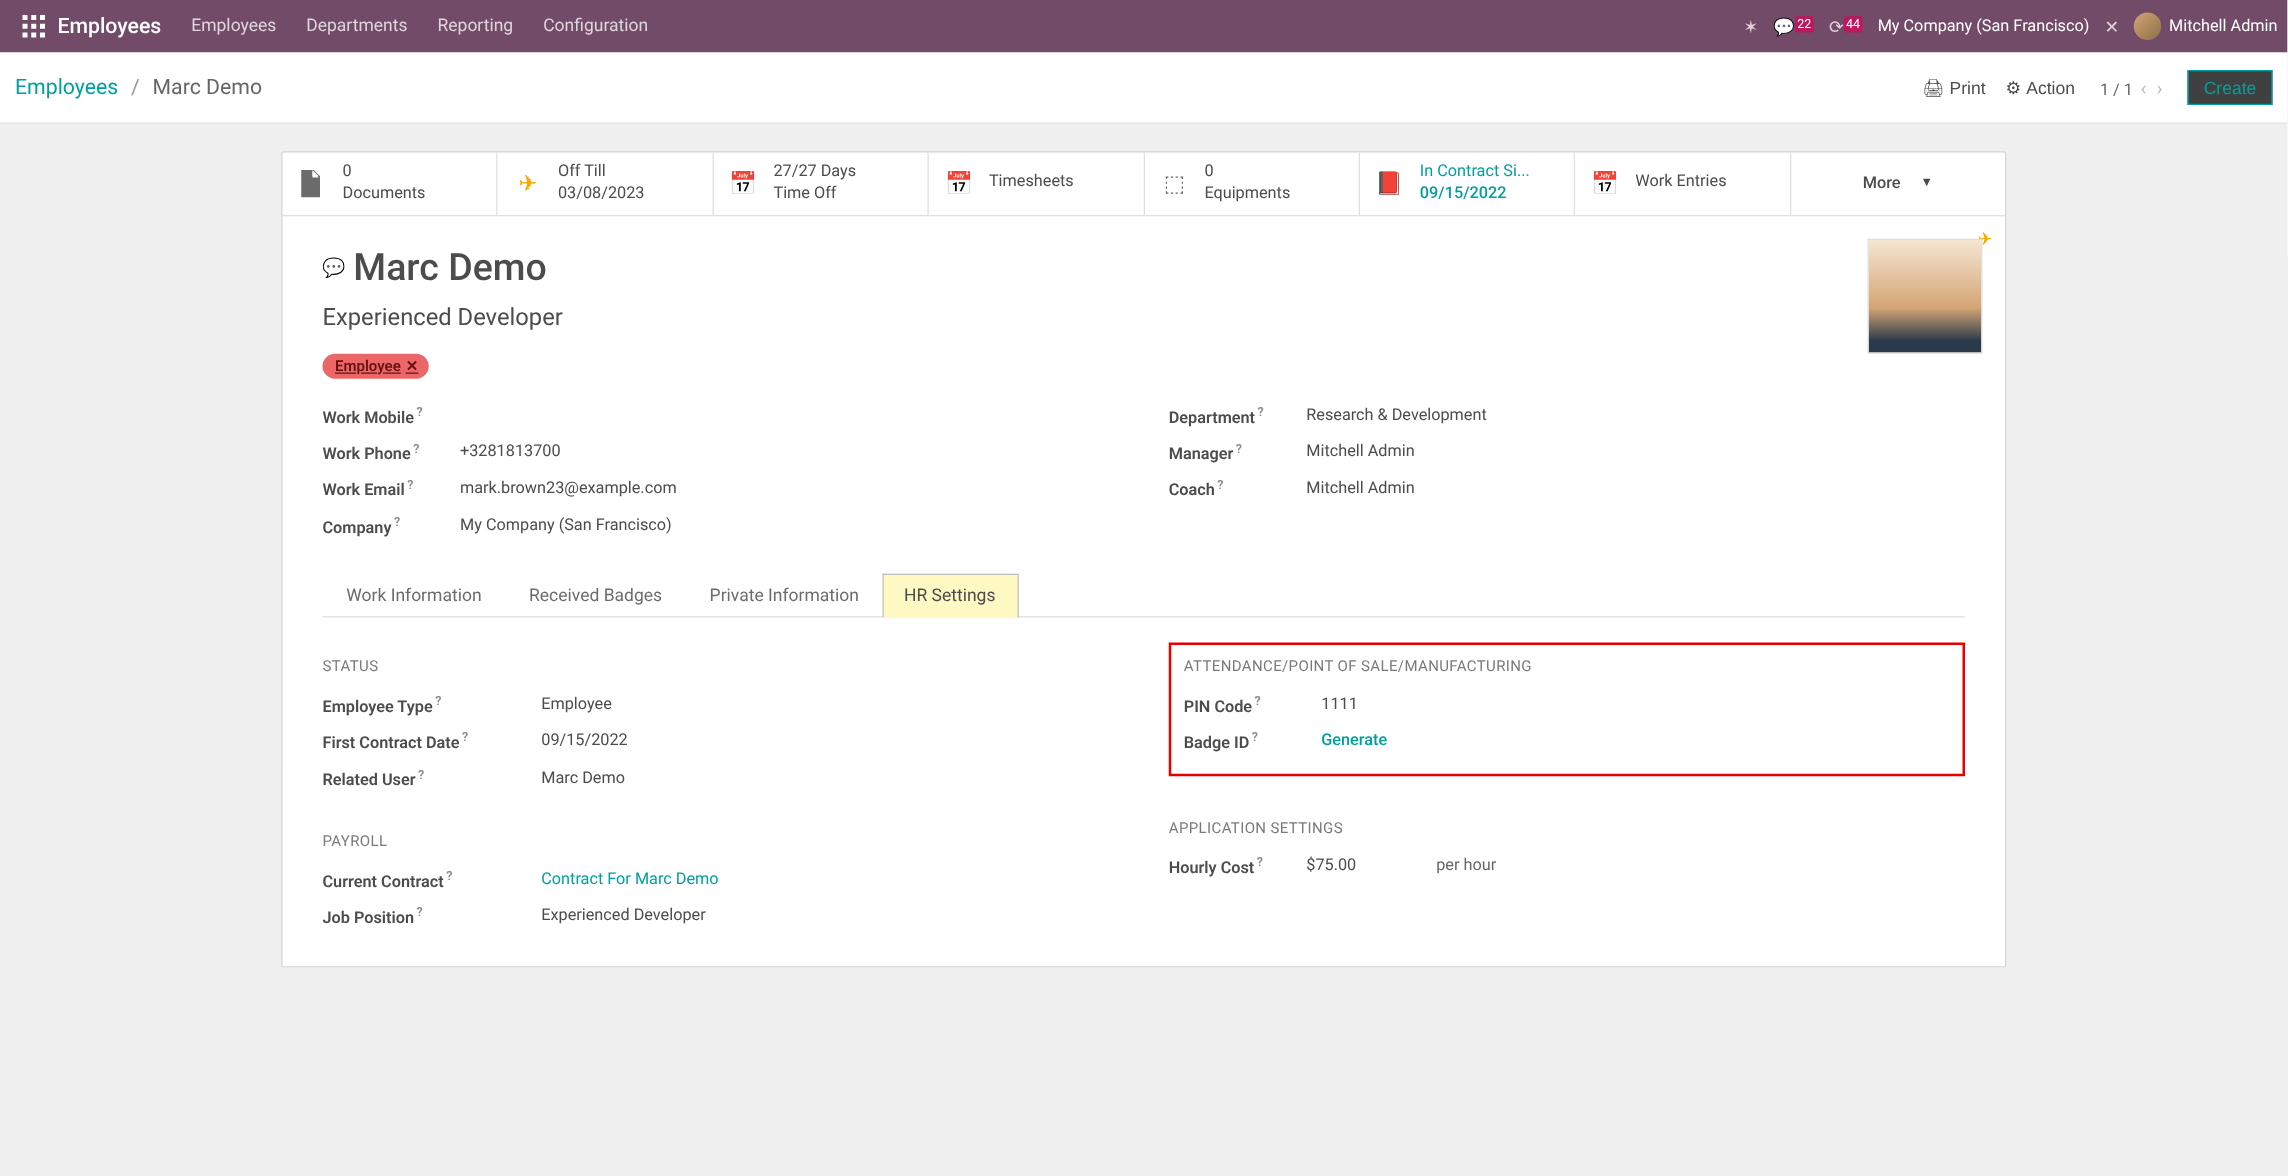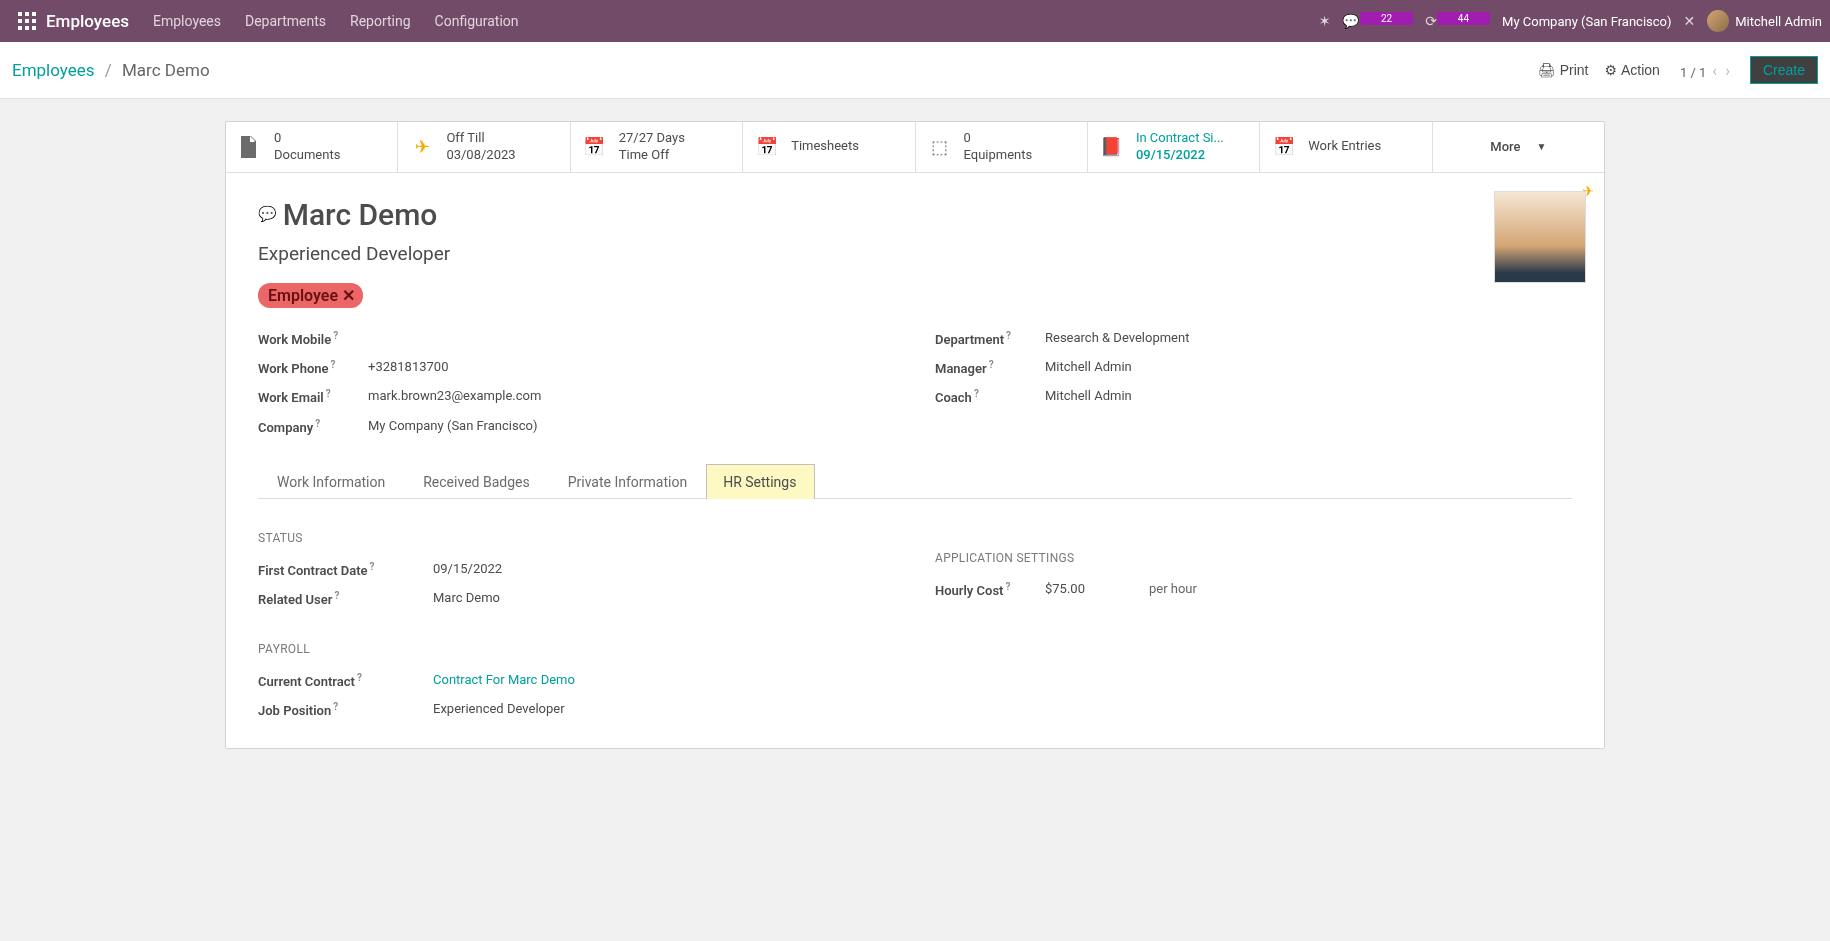--- a/index.html
+++ b/index.html
@@ -5,21 +5,21 @@
 * { box-sizing: border-box; margin: 0; padding: 0; }
 body { font-family: -apple-system, BlinkMacSystemFont, "Segoe UI", Roboto, sans-serif; font-size: 13px; color: #4c4c4c; background: #f0f0f0; }
 
 .topnav { background: #714b67; height: 42px; display: flex; align-items: center; padding: 0 8px; color: #fff; }
 .app-launcher { width: 18px; height: 18px; display: grid; grid-template-columns: repeat(3,4px); grid-template-rows: repeat(3,4px); gap: 3px; margin: 0 10px; }
 .app-launcher span { background: #fff; width: 4px; height: 4px; }
 .app-title { font-size: 17px; font-weight: 500; margin-right: 24px; }
 .nav-item { color: #e0d5dc; margin-right: 24px; font-size: 14px; cursor: pointer; }
 .nav-spacer { flex: 1; }
 .nav-icon { color: #e0d5dc; margin-right: 12px; font-size: 14px; position: relative; cursor: pointer; }
-.badge-tl { background: #a21caf; color: #fff; font-size: 10px; padding: 1px 21px; border-radius: 2px; position: relative; top: -4px; }
+.badge-tl { background: #be185d; color: #fff; font-size: 10px; padding: 1px 2px; border-radius: 2px; position: relative; top: -4px; }
 .company { color: #fff; font-size: 13px; margin-right: 12px; cursor: pointer; }
 .avatar-small { width: 22px; height: 22px; border-radius: 50%; background: linear-gradient(135deg,#d4a574,#8b6f47); margin-right: 6px; }
 .user-name { color: #fff; font-size: 13px; }
 
 .controlbar { background: #fff; border-bottom: 1px solid #e0e0e0; padding: 14px 12px; display: flex; align-items: center; }
 .breadcrumb { font-size: 17px; }
 .breadcrumb .root { color: #00a09d; cursor: pointer; }
 .breadcrumb .sep { color: #999; margin: 0 6px; }
 .breadcrumb .cur { color: #666; }
 .ctrl-spacer { flex: 1; }
@@ -38,21 +38,21 @@
 .statbtn .tx .l1.green { color: #00a09d; }
 .statbtn .tx .l2.green { color: #00a09d; font-weight: 500; }
 .more-btn { color: #4c4c4c; font-weight: 500; }
 
 .sheet-body { padding: 24px 32px; position: relative; }
 .emp-avatar { position: absolute; right: 18px; top: 18px; width: 92px; height: 92px; border: 1px solid #ddd; background: linear-gradient(180deg,#f5e6d3 0%,#d4a574 60%,#2b3a4a 90%); }
 .away-badge { position: absolute; right: 10px; top: 10px; color: #f7a900; font-size: 14px; }
 .presence-dot { display:inline-block; color: #00a09d; font-size: 15px; margin-right:6px; }
 .emp-name { font-size: 30px; font-weight: 500; color: #4c4c4c; margin-bottom: 10px; display: flex; align-items: center; }
 .job-pos { font-size: 19px; color: #4c4c4c; margin-bottom: 18px; }
-.tag { display: inline-block; background: #eb6767; color: #6b1010; font-size: 16px; font-weight: 600; padding: 3px 8px 3px 10px; border-radius: 12px; margin-bottom: 16px; cursor: pointer; }
+.tag { display: inline-block; background: #eb6767; color: #6b1010; font-size: 12px; font-weight: 600; padding: 3px 8px 3px 10px; border-radius: 12px; margin-bottom: 16px; cursor: pointer; text-decoration: underline; }
 .tag .x { margin-left: 4px; font-weight: bold; }
 
 .cols { display: flex; gap: 40px; }
 .col { flex: 1; }
 .frow { display: flex; padding: 6px 0; font-size: 13px; }
 .flabel { width: 110px; font-weight: 600; color: #4c4c4c; }
 .flabel.wide { width: 175px; }
 .help { color: #888; font-size: 10px; vertical-align: super; margin-left: 2px; }
 .fval { color: #4c4c4c; }
 .fval.link { color: #00a09d; cursor:pointer; }
@@ -232,40 +232,56 @@
       <div class="tab">Work Information</div>
       <div class="tab">Received Badges</div>
       <div class="tab">Private Information</div>
       <div class="tab active">HR Settings</div>
     </div>
 
     <div class="cols">
       <div class="col">
         <div class="section-h">STATUS</div>
         <div class="frow">
+            <span class="flabel wide"><span>Employee Type</span><span class="help">?</span></span>
+            <span class="fval">Employee</span>
+          </div>
+        <div class="frow">
             <span class="flabel wide"><span>First Contract Date</span><span class="help">?</span></span>
             <span class="fval">09/15/2022</span>
           </div>
         <div class="frow">
             <span class="flabel wide"><span>Related User</span><span class="help">?</span></span>
             <span class="fval">Marc Demo</span>
           </div>
 
         <div class="section-h" style="margin-top:28px">PAYROLL</div>
         <div class="frow">
             <span class="flabel wide"><span>Current Contract</span><span class="help">?</span></span>
             <span class="fval link">Contract For Marc Demo</span>
           </div>
         <div class="frow">
             <span class="flabel wide"><span>Job Position</span><span class="help">?</span></span>
             <span class="fval">Experienced Developer</span>
           </div>
       </div>
 
       <div class="col">
+        <div class="highlight-box">
+          <div class="section-h" style="margin-top:4px">ATTENDANCE/POINT OF SALE/MANUFACTURING</div>
+          <div class="frow">
+              <span class="flabel"><span>PIN Code</span><span class="help">?</span></span>
+              <span class="fval">1111</span>
+            </div>
+          <div class="frow">
+              <span class="flabel"><span>Badge ID</span><span class="help">?</span></span>
+              <span class="fval"></span>
+              <span class="gen-link">Generate</span>
+            </div>
+        </div>
 
         <div class="section-h" style="margin-top:34px">APPLICATION SETTINGS</div>
         <div class="frow">
             <span class="flabel"><span>Hourly Cost</span><span class="help">?</span></span>
             <span class="fval">$75.00</span>
             <span class="hourly-unit">per hour</span>
           </div>
       </div>
     </div>
 

